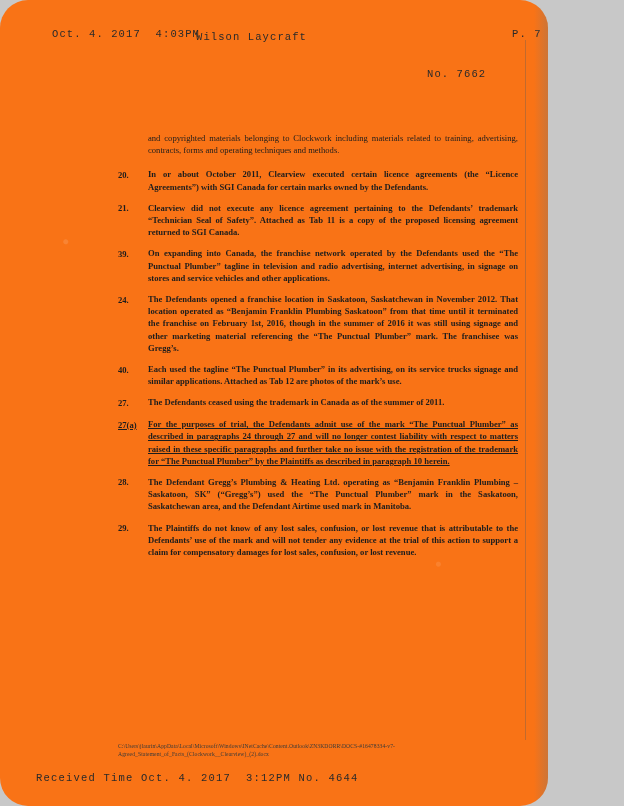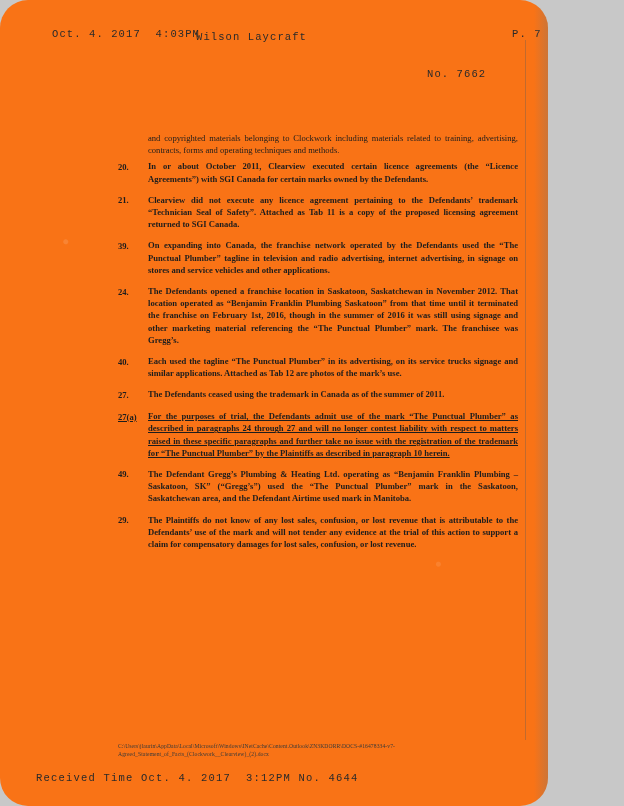--- a/index.html
+++ b/index.html
@@ -108,21 +108,21 @@
     color: #1d1d1d;
     text-align: justify;
     hyphens: none;
   }
   .lead-para {
     font-size: 8.6px;
     line-height: 1.42;
     color: #1d1d1d;
     text-align: justify;
     margin-left: 30px;
-    margin-bottom: 4px;
+    margin-bottom: 12px;
   }
   .underlined .num,
   .underlined .txt {
     text-decoration: underline;
   }
   .filepath {
     position: absolute;
     left: 118px;
     top: 742px;
     width: 420px;
@@ -190,21 +190,21 @@
       <div class="num">27.</div>
       <div class="txt">The Defendants ceased using the trademark in Canada as of the summer of 2011.</div>
     </div>
 
     <div class="para underlined">
       <div class="num">27(a)</div>
       <div class="txt">For the purposes of trial, the Defendants admit use of the mark “The Punctual Plumber” as described in paragraphs 24 through 27 and will no longer contest liability with respect to matters raised in these specific paragraphs and further take no issue with the registration of the trademark for “The Punctual Plumber” by the Plaintiffs as described in paragraph 10 herein.</div>
     </div>
 
     <div class="para">
-      <div class="num">49.</div>
+      <div class="num">28.</div>
       <div class="txt">The Defendant Gregg’s Plumbing &amp; Heating Ltd. operating as “Benjamin Franklin Plumbing – Saskatoon, SK” (“Gregg’s”) used the “The Punctual Plumber” mark in the Saskatoon, Saskatchewan area, and the Defendant Airtime used mark in Manitoba.</div>
     </div>
 
     <div class="para">
       <div class="num">29.</div>
       <div class="txt">The Plaintiffs do not know of any lost sales, confusion, or lost revenue that is attributable to the Defendants’ use of the mark and will not tender any evidence at the trial of this action to support a claim for compensatory damages for lost sales, confusion, or lost revenue.</div>
     </div>
 
   </div>
 

